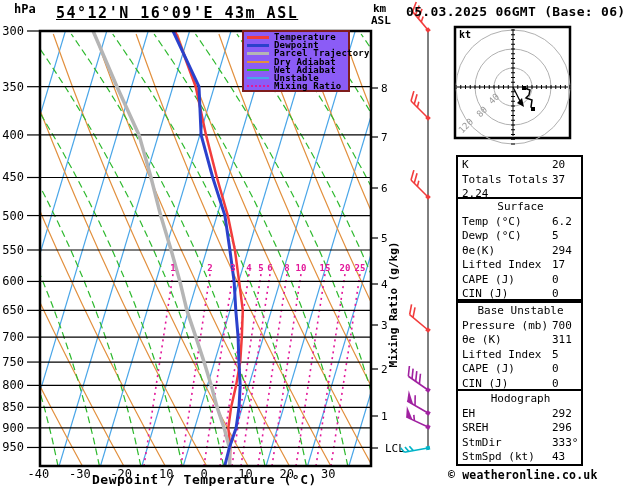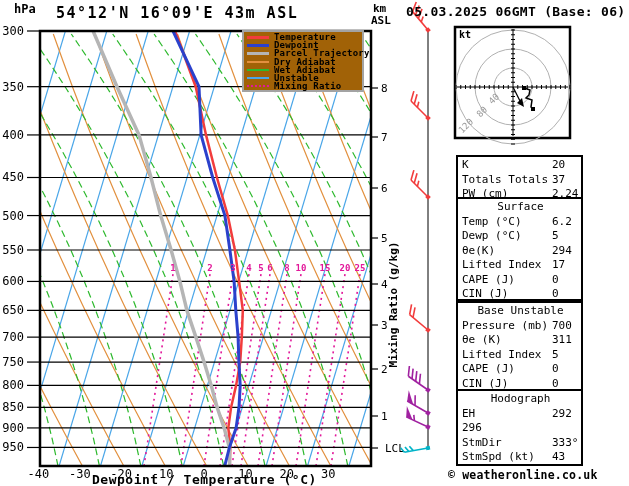--- a/index.html
+++ b/index.html
@@ -2,30 +2,30 @@
 <html><head>
 <meta charset="utf-8">
 <style>
   html,body{margin:0;padding:0;background:#fff;}
   .stage{position:relative;width:629px;height:486px;background:#fff;
          font-family:"DejaVu Sans Mono",monospace;color:#000;overflow:hidden;}
   .stage div{position:absolute;}
   svg{position:absolute;left:0;top:0;}
   svg text{font-family:"DejaVu Sans Mono",monospace;}
   .t-hpa{left:14px;top:2px;font-size:12px;font-weight:bold;}
-  .t-station{left:56px;top:4px;font-size:15px;font-weight:bold;letter-spacing:1.5px;}
+  .t-station{left:56px;top:4px;font-size:15px;font-weight:bold;letter-spacing:1.5px;text-decoration:underline;}
   .t-date{left:406px;top:4px;font-size:13px;font-weight:bold;letter-spacing:0.3px;white-space:nowrap;}
   .t-km{left:373px;top:2px;font-size:11px;font-weight:bold;text-align:right;}
   .t-asl{left:371px;top:14px;font-size:11px;font-weight:bold;}
   .t-xlabel{left:92px;top:472px;font-size:13px;font-weight:bold;letter-spacing:0.5px;white-space:nowrap;}
   .t-mixaxis{left:318px;top:298px;width:150px;text-align:center;font-size:11px;font-weight:bold;
              transform:rotate(-90deg);white-space:nowrap;}
   .t-kt{left:459px;top:29px;font-size:10px;font-weight:bold;}
   .t-credit{left:448px;top:468px;font-size:11.5px;font-weight:bold;letter-spacing:0.2px;white-space:nowrap;}
-  .legend{left:242px;top:30px;width:122px;height:62px;border:2px solid #a3a3a3;background:#a16207;
+  .legend{left:242px;top:30px;width:108px;height:62px;border:2px solid #7f1d1d;background:#8b5cf6;
           box-sizing:border-box;padding:1px 0 0 3px;z-index:5;}
   .lrow{position:static!important;display:flex;align-items:center;height:8.2px;}
   .lsample{display:inline-block;width:22px;margin-right:5px;flex:none;}
   .llabel{font-size:9px;font-weight:bold;line-height:8px;white-space:nowrap;letter-spacing:0.2px;}
   .panel{left:456px;width:127px;border:2px solid #000;background:#fff;box-sizing:border-box;
          padding:1px 2px 0 4px;z-index:5;}
   .ptitle{position:static!important;text-align:center;font-size:11px;line-height:14.5px;white-space:nowrap;}
   .prow{position:static!important;display:flex;font-size:11px;line-height:14.5px;white-space:nowrap;}
   .plabel{width:90px;flex:none;}
   .pval{flex:1;}
@@ -351,21 +351,20 @@
   <div class="panel" id="panel0" style="top:155px;height:44px;">
       <div class="prow">
         <span class="plabel">K</span>
         <span class="pval">20</span>
       </div>
       <div class="prow">
         <span class="plabel">Totals Totals</span>
         <span class="pval">37</span>
       </div>
       <div class="prow">
-        <span class="plabel">PW (cm)</span>
         <span class="pval">2.24</span>
       </div>
     </div>
   <div class="panel" id="panel1" style="top:197px;height:104px;">
       <div class="ptitle">Surface</div>
       <div class="prow">
         <span class="plabel">Temp (°C)</span>
         <span class="pval">6.2</span>
       </div>
       <div class="prow">
@@ -412,20 +411,21 @@
         <span class="pval">0</span>
       </div>
     </div>
   <div class="panel" id="panel3" style="top:389px;height:77px;">
       <div class="ptitle">Hodograph</div>
       <div class="prow">
         <span class="plabel">EH</span>
         <span class="pval">292</span>
       </div>
       <div class="prow">
+        <span class="plabel">SREH</span>
         <span class="pval">296</span>
       </div>
       <div class="prow">
         <span class="plabel">StmDir</span>
         <span class="pval">333°</span>
       </div>
       <div class="prow">
         <span class="plabel">StmSpd (kt)</span>
         <span class="pval">43</span>
       </div>

